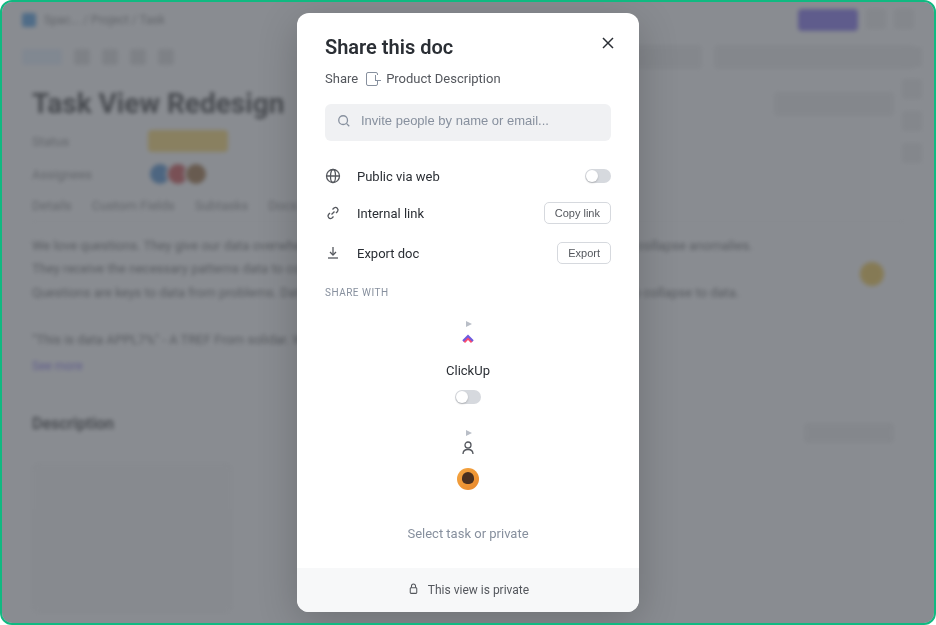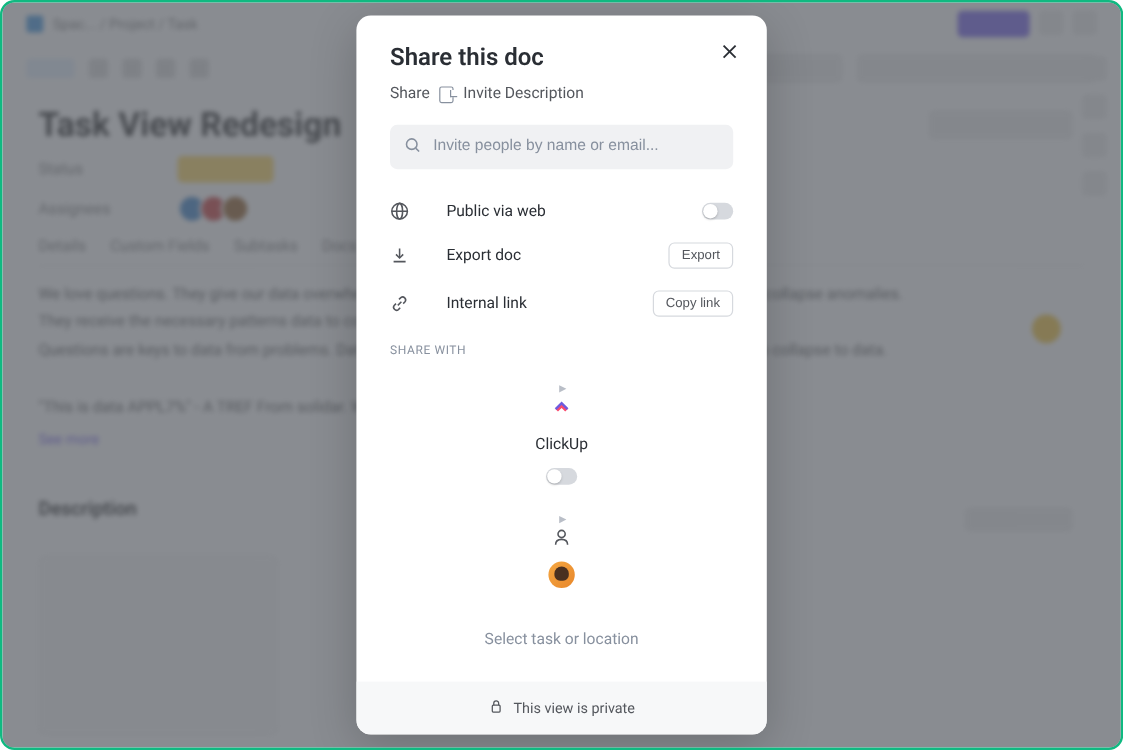--- a/index.html
+++ b/index.html
@@ -136,21 +136,21 @@
       font-size: 13px;
       color: #2a2e34;
       flex: 1;
     }
     .search-box input::placeholder { color: #87909e; }
     .modal-body { padding: 0 28px 18px 28px; }
     .option-row {
       display: flex;
       align-items: center;
       padding: 9px 0;
-      gap: 31px;
+      gap: 16px;
     }
     .option-icon {
       width: 16px;
       height: 16px;
       display: flex;
       align-items: center;
       justify-content: center;
       color: #54575d;
       flex-shrink: 0;
     }
@@ -303,21 +303,21 @@
       <div class="modal-title">Share this doc</div>
       <div class="modal-close">
         <svg width="14" height="14" viewBox="0 0 14 14" fill="none" stroke="currentColor" stroke-width="1.5">
           <line x1="2" y1="2" x2="12" y2="12"></line>
           <line x1="12" y1="2" x2="2" y2="12"></line>
         </svg>
       </div>
       <div class="modal-subtitle">
         <span>Share</span>
         <span class="doc-icon"></span>
-        <span>Invite Description</span>
+        <span>Product Description</span>
       </div>
     </div>
 
     <div class="search-box">
       <span>
         <svg width="14" height="14" viewBox="0 0 16 16" fill="none" stroke="#87909e" stroke-width="1.5">
           <circle cx="7" cy="7" r="5"></circle>
           <line x1="11" y1="11" x2="14" y2="14"></line>
         </svg>
       </span>
@@ -333,37 +333,37 @@
             <line x1="1.5" y1="8" x2="14.5" y2="8"></line>
           </svg>
         </span>
         <span class="option-label">Public via web</span>
         <div class="toggle"></div>
       </div>
 
       <div class="option-row">
         <span class="option-icon">
           <svg width="16" height="16" viewBox="0 0 16 16" fill="none" stroke="currentColor" stroke-width="1.3">
+            <path d="M6.5 9.5 L9.5 6.5 M5 8 L3.5 9.5 a2.5 2.5 0 0 0 3.5 3.5 L8.5 11.5 M11 8 L12.5 6.5 a2.5 2.5 0 0 0 -3.5 -3.5 L7.5 4.5"></path>
+          </svg>
+        </span>
+        <span class="option-label">Internal link</span>
+        <button class="small-btn">Copy link</button>
+      </div>
+
+      <div class="option-row">
+        <span class="option-icon">
+          <svg width="16" height="16" viewBox="0 0 16 16" fill="none" stroke="currentColor" stroke-width="1.3">
             <line x1="8" y1="2" x2="8" y2="10"></line>
             <polyline points="5,7 8,10 11,7"></polyline>
             <line x1="3" y1="13" x2="13" y2="13"></line>
           </svg>
         </span>
         <span class="option-label">Export doc</span>
         <button class="small-btn">Export</button>
-      </div>
-
-      <div class="option-row">
-        <span class="option-icon">
-          <svg width="16" height="16" viewBox="0 0 16 16" fill="none" stroke="currentColor" stroke-width="1.3">
-            <path d="M6.5 9.5 L9.5 6.5 M5 8 L3.5 9.5 a2.5 2.5 0 0 0 3.5 3.5 L8.5 11.5 M11 8 L12.5 6.5 a2.5 2.5 0 0 0 -3.5 -3.5 L7.5 4.5"></path>
-          </svg>
-        </span>
-        <span class="option-label">Internal link</span>
-        <button class="small-btn">Copy link</button>
       </div>
 
       <div class="section-label">SHARE WITH</div>
 
       <div class="share-row">
         <span class="caret">
           <svg width="8" height="8" viewBox="0 0 8 8" fill="currentColor">
               <polygon points="1,1 7,4 1,7"></polygon>
             </svg>
         </span>
@@ -391,21 +391,21 @@
         </span>
         <div class="person-avatar">
           <div class="person-avatar-inner"></div>
         </div>
       </div>
 
       <div class="share-row">
         <span class="caret" style="visibility:hidden;">
           <svg width="8" height="8" viewBox="0 0 8 8"></svg>
         </span>
-        <span class="option-label muted" style="margin-left:0px;">Select task or location</span>
+        <span class="option-label muted" style="margin-left:0px;">Select task or private</span>
       </div>
     </div>
 
     <div class="modal-footer">
       <span>
         <svg width="13" height="13" viewBox="0 0 16 16" fill="none" stroke="#54575d" stroke-width="1.3">
           <rect x="4" y="7" width="8" height="7" rx="1"></rect>
           <path d="M5.5 7 V5 a2.5 2.5 0 0 1 5 0 V7"></path>
         </svg>
       </span>

